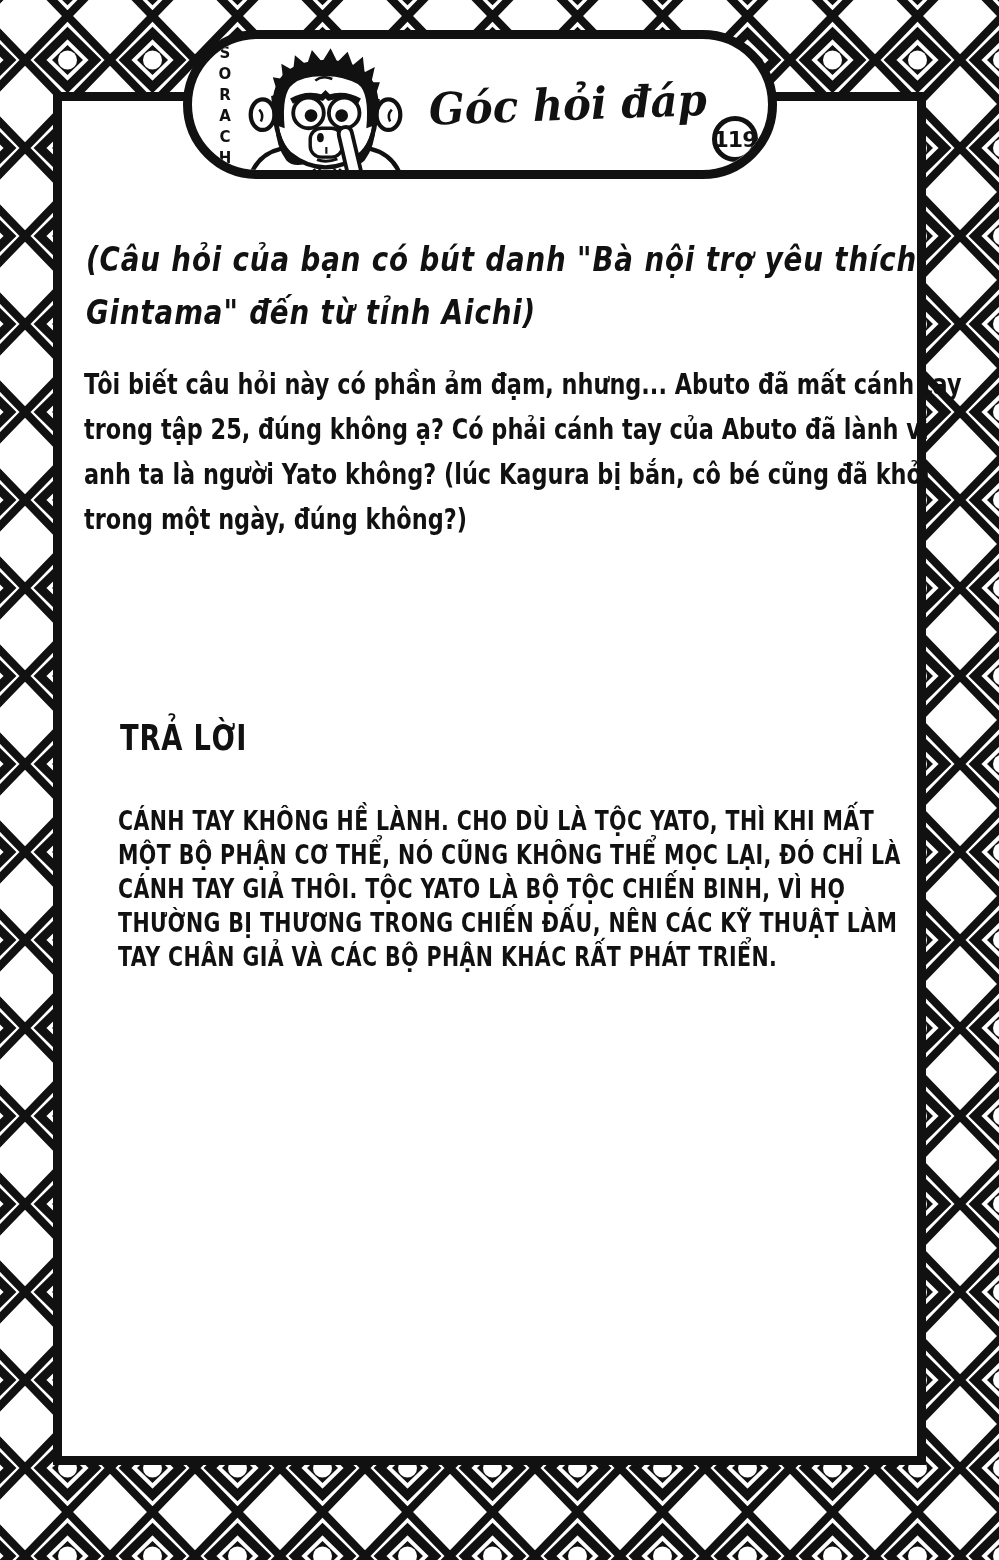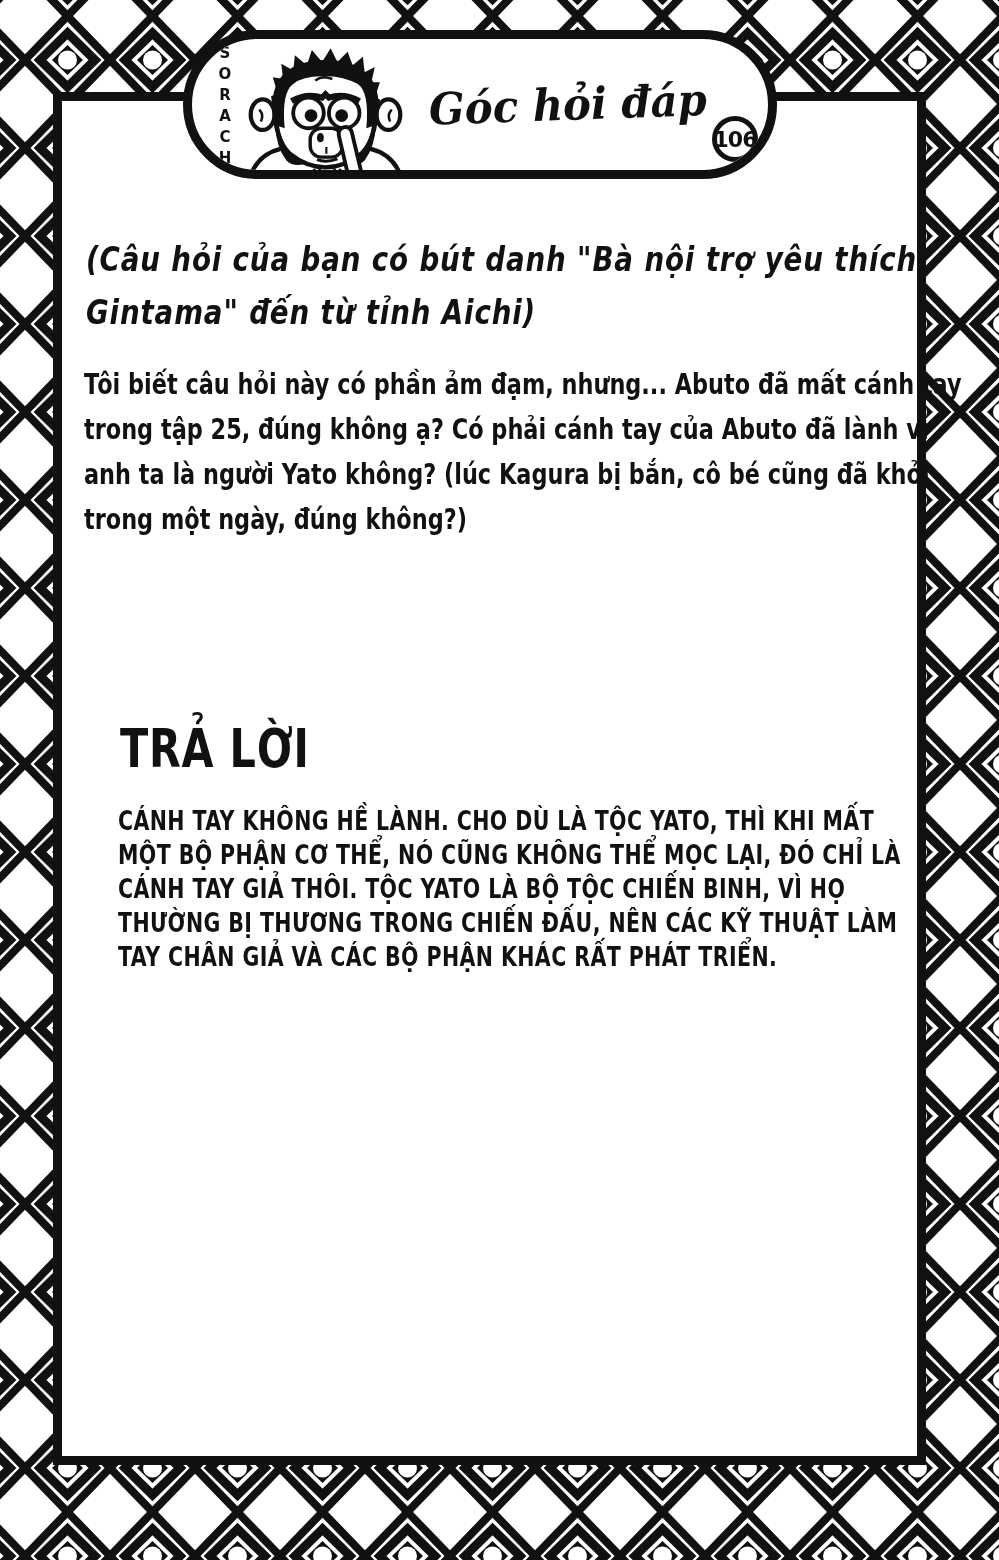--- a/index.html
+++ b/index.html
@@ -24,21 +24,21 @@
          font-size:22px;font-weight:bold;display:flex;align-items:center;justify-content:center;
          letter-spacing:-1px;}
   .squish{display:inline-block;transform-origin:0 50%;white-space:nowrap;}
   .attribution{position:absolute;left:86px;top:240px;font-style:italic;font-weight:700;
                font-size:33px;letter-spacing:1px;}
   .attribution .line{height:53px;}
   .attribution .squish{transform:scaleX(.84);}
   .question{position:absolute;left:84px;top:368px;font-weight:600;font-size:28px;}
   .question .line{height:45px;}
   .question .squish{transform:scaleX(.80);}
-  .answer-heading{position:absolute;left:120px;top:718px;font-size:53px;font-weight:800;
+  .answer-heading{position:absolute;left:120px;top:718px;font-size:35px;font-weight:800;
                   letter-spacing:1px;}
   .answer-heading .squish{transform:scaleX(.78);}
   .answer{position:absolute;left:118px;top:806px;font-weight:700;font-size:26px;
           letter-spacing:.5px;}
   .answer .line{height:34px;}
   .answer .squish{transform:scaleX(.79);}
 </style>
 </head>
 <body>
 
@@ -115,16 +115,16 @@
       <rect x="92" y="100" width="38" height="34" rx="13" fill="#fff" stroke="#111" stroke-width="4"></rect>
       <ellipse cx="104" cy="111" rx="4" ry="5.5" fill="#111"></ellipse>
       <path d="M111,122 L111,130" stroke="#111" stroke-width="2.5"></path>
       <path d="M100,137 Q111,141 124,136" stroke="#111" stroke-width="3.5" fill="none"></path>
 
       <ellipse cx="154" cy="166" rx="18" ry="14" fill="#fff" stroke="#111" stroke-width="4.5"></ellipse>
       <path d="M140,170 L126,110 Q124,101 131,99 Q139,97 141,105 L156,168 Z" fill="#fff" stroke="#111" stroke-width="4.5"></path>
     </svg>
 
     <div class="cap-title">Góc hỏi đáp</div>
-    <div class="badge">106</div>
+    <div class="badge">119</div>
   </div>
 
 </div>
 
 </body></html>

